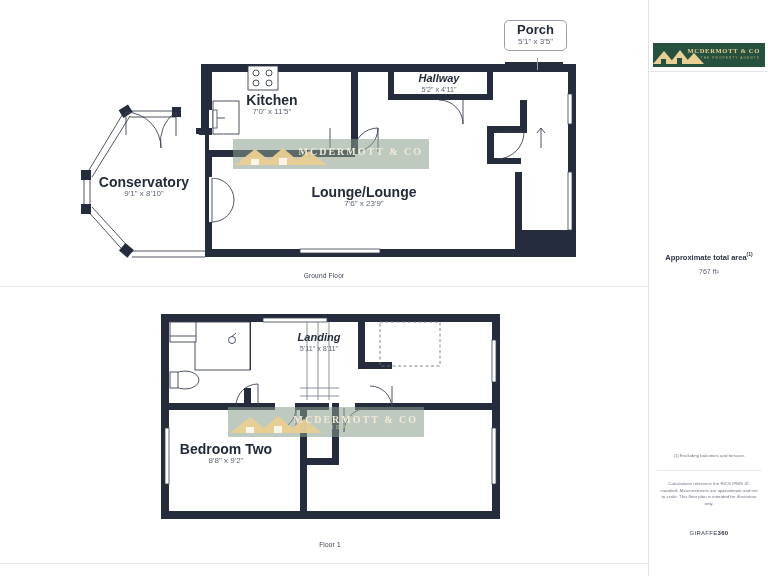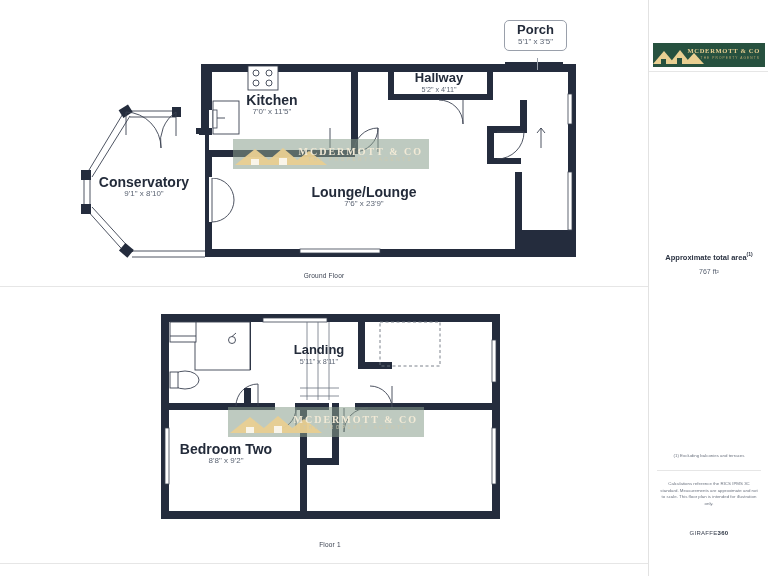--- a/index.html
+++ b/index.html
@@ -67,21 +67,21 @@
   .hdiv{position:absolute;left:0;width:648px;height:1px;background:#e6e6e6;}
   .floor-caption{
     position:absolute;width:200px;text-align:center;
     font-size:6.5px;color:#3a4150;letter-spacing:.2px;
   }
 
   
   .room{position:absolute;text-align:center;white-space:nowrap;}
   .room .rn{font-size:14px;font-weight:bold;color:#232b3a;line-height:12px;}
   .room .rd{font-size:8px;color:#5c6574;line-height:11px;}
-  .room.sm .rn{font-size:13px;}
+  .room.sm .rn{font-size:11px;font-style:italic;}
   .room.sm .rd{font-size:7.2px;}
 
   
   .callout{
     position:absolute;border:1px solid #9aa0ab;border-radius:5px;
     background:#fff;text-align:center;padding:3px 7px;box-sizing:border-box;
   }
   .callout .rn{font-size:13px;font-weight:bold;color:#232b3a;line-height:12px;}
   .callout .rd{font-size:8px;color:#5c6574;line-height:11px;}
   .callout-stem{position:absolute;width:1px;background:#9aa0ab;}
@@ -331,21 +331,21 @@
           <path d="M307,22 L307,100"></path>
           <path d="M318,22 L318,100"></path>
           <path d="M329,22 L329,100"></path>
           <path d="M300,96 L339,96"></path>
           <path d="M300,88 L339,88"></path>
         </g>
       </g>
     </svg>
 
 
-    <div class="room sm" style="left:273px;top:344px;width:92px;">
+    <div class="room sm" style="left:273px;top:331px;width:92px;">
       <div class="rn">Landing</div>
       <div class="rd">5'11" x 8'11"</div>
     </div>
 
 
     <div class="room" style="left:170px;top:443px;width:112px;">
       <div class="rn">Bedroom Two</div>
       <div class="rd">8'8" x 9'2"</div>
     </div>
 

